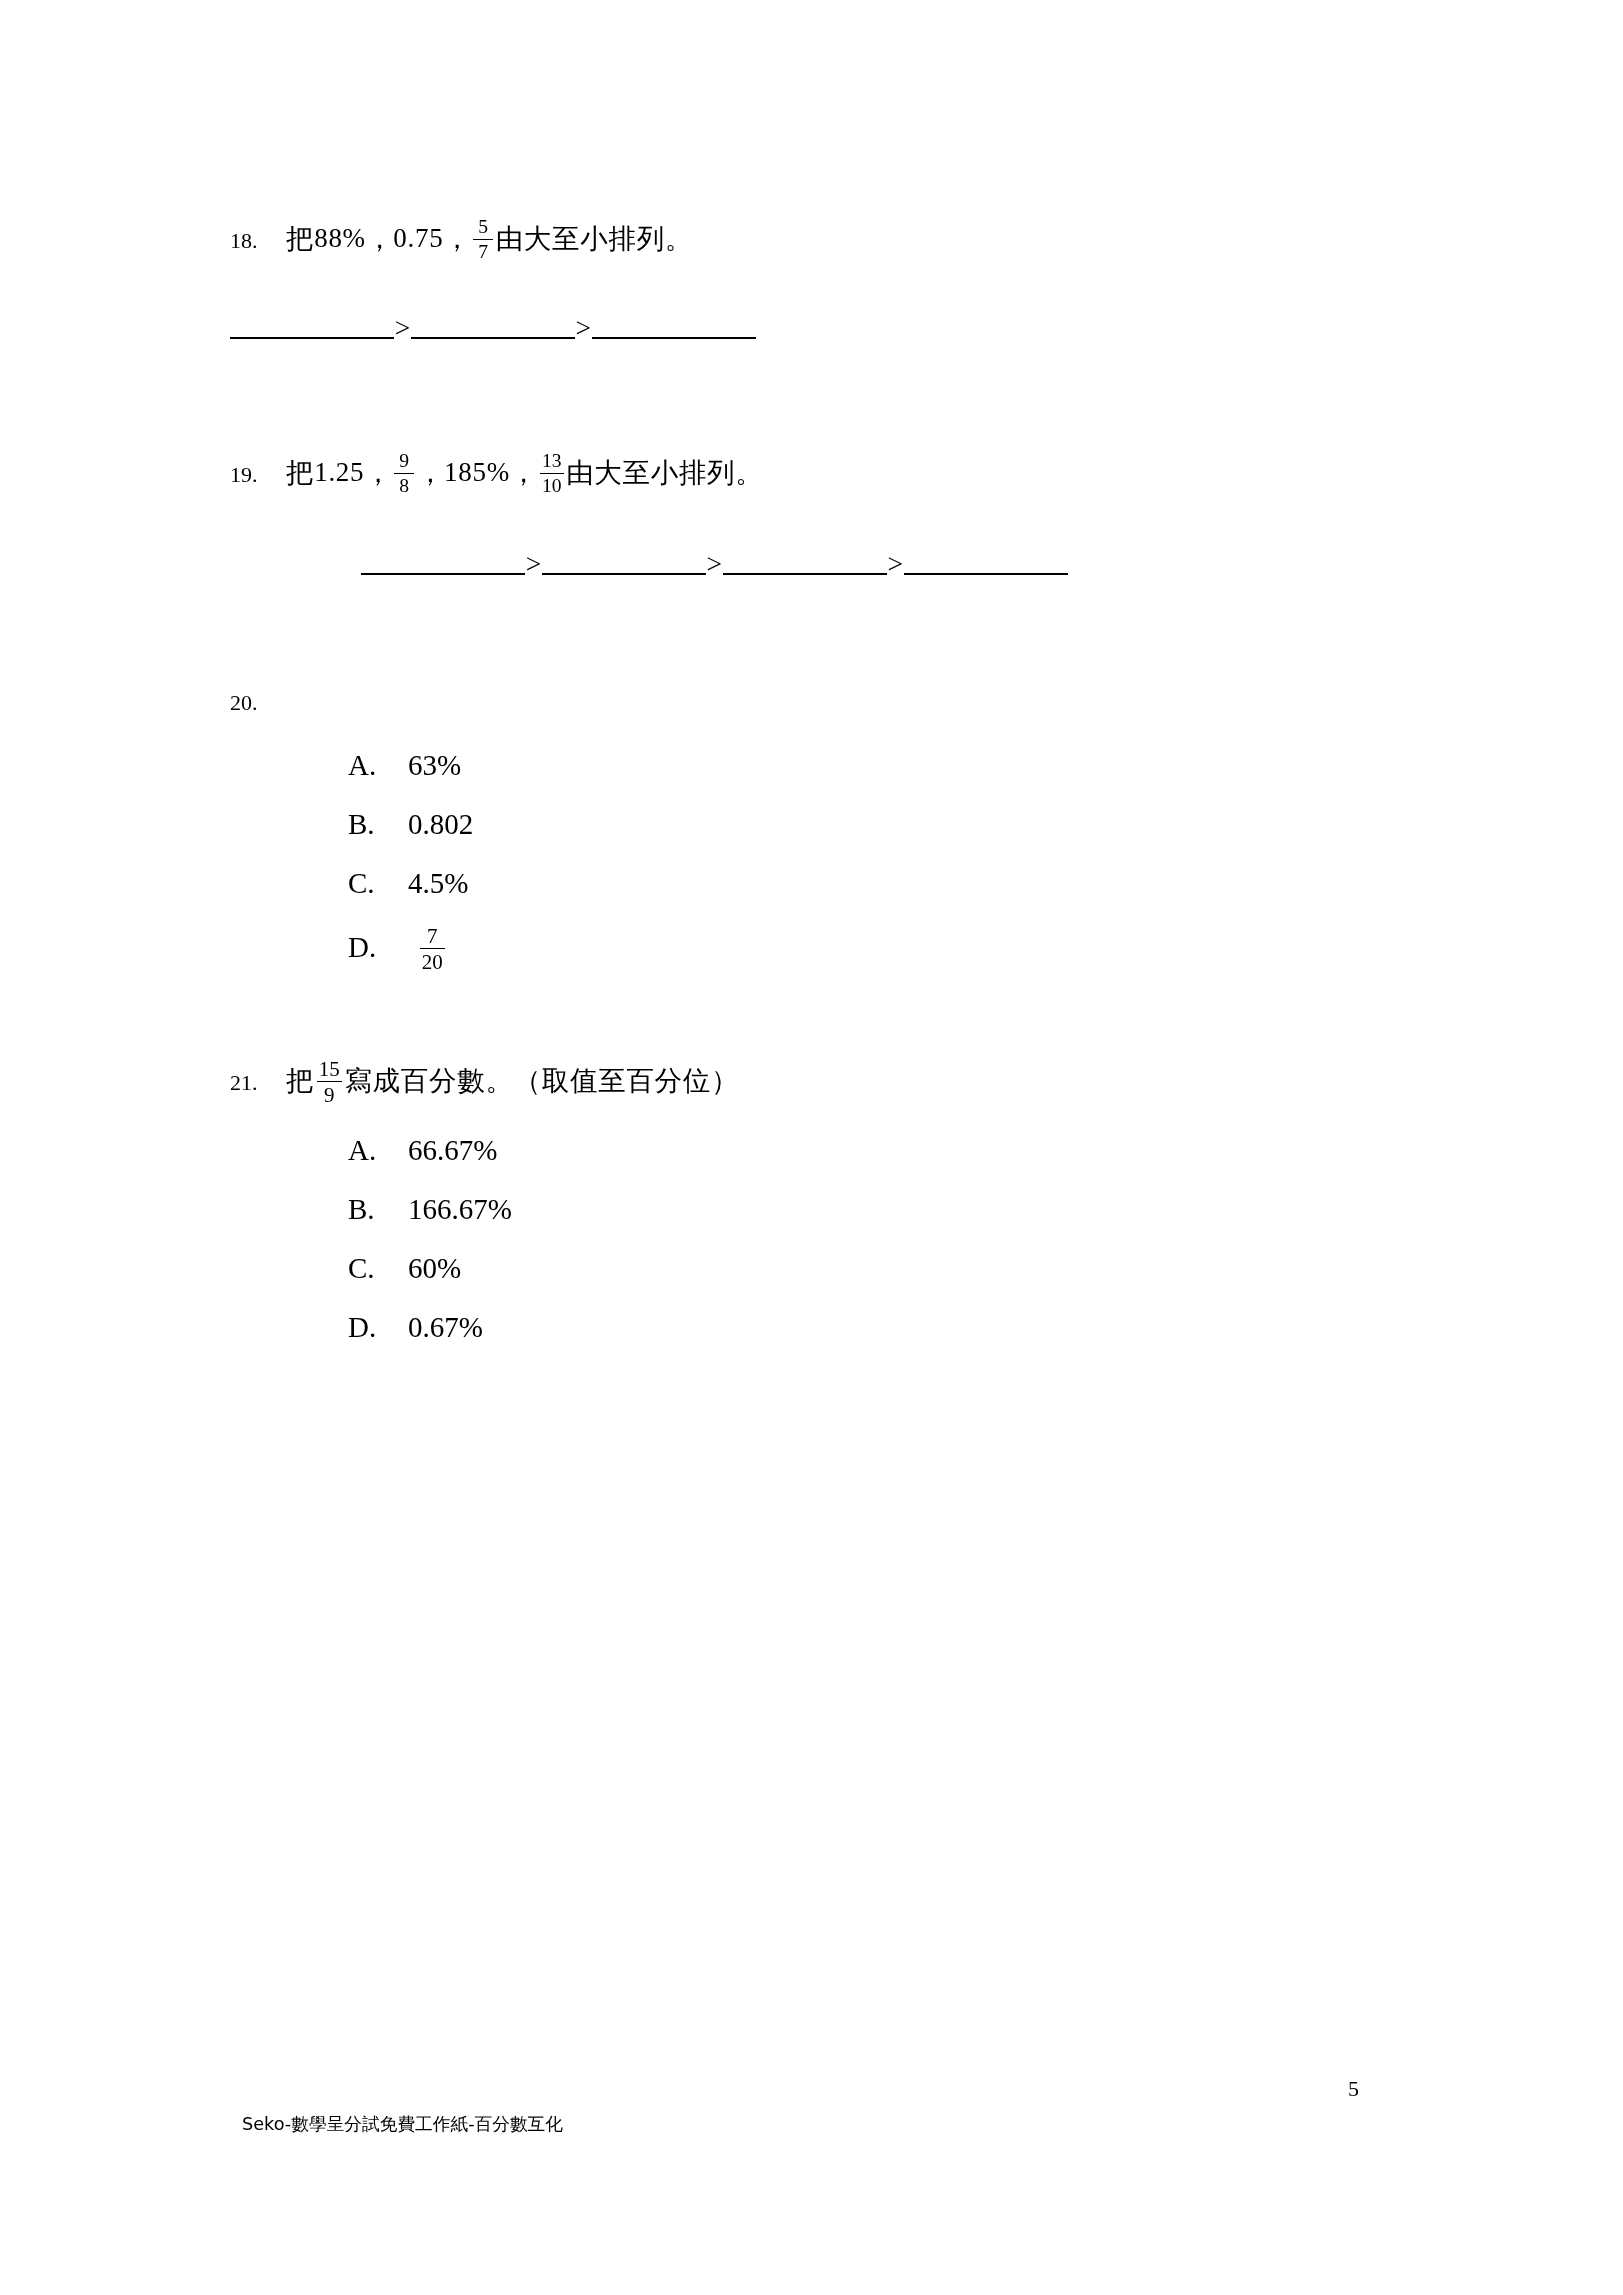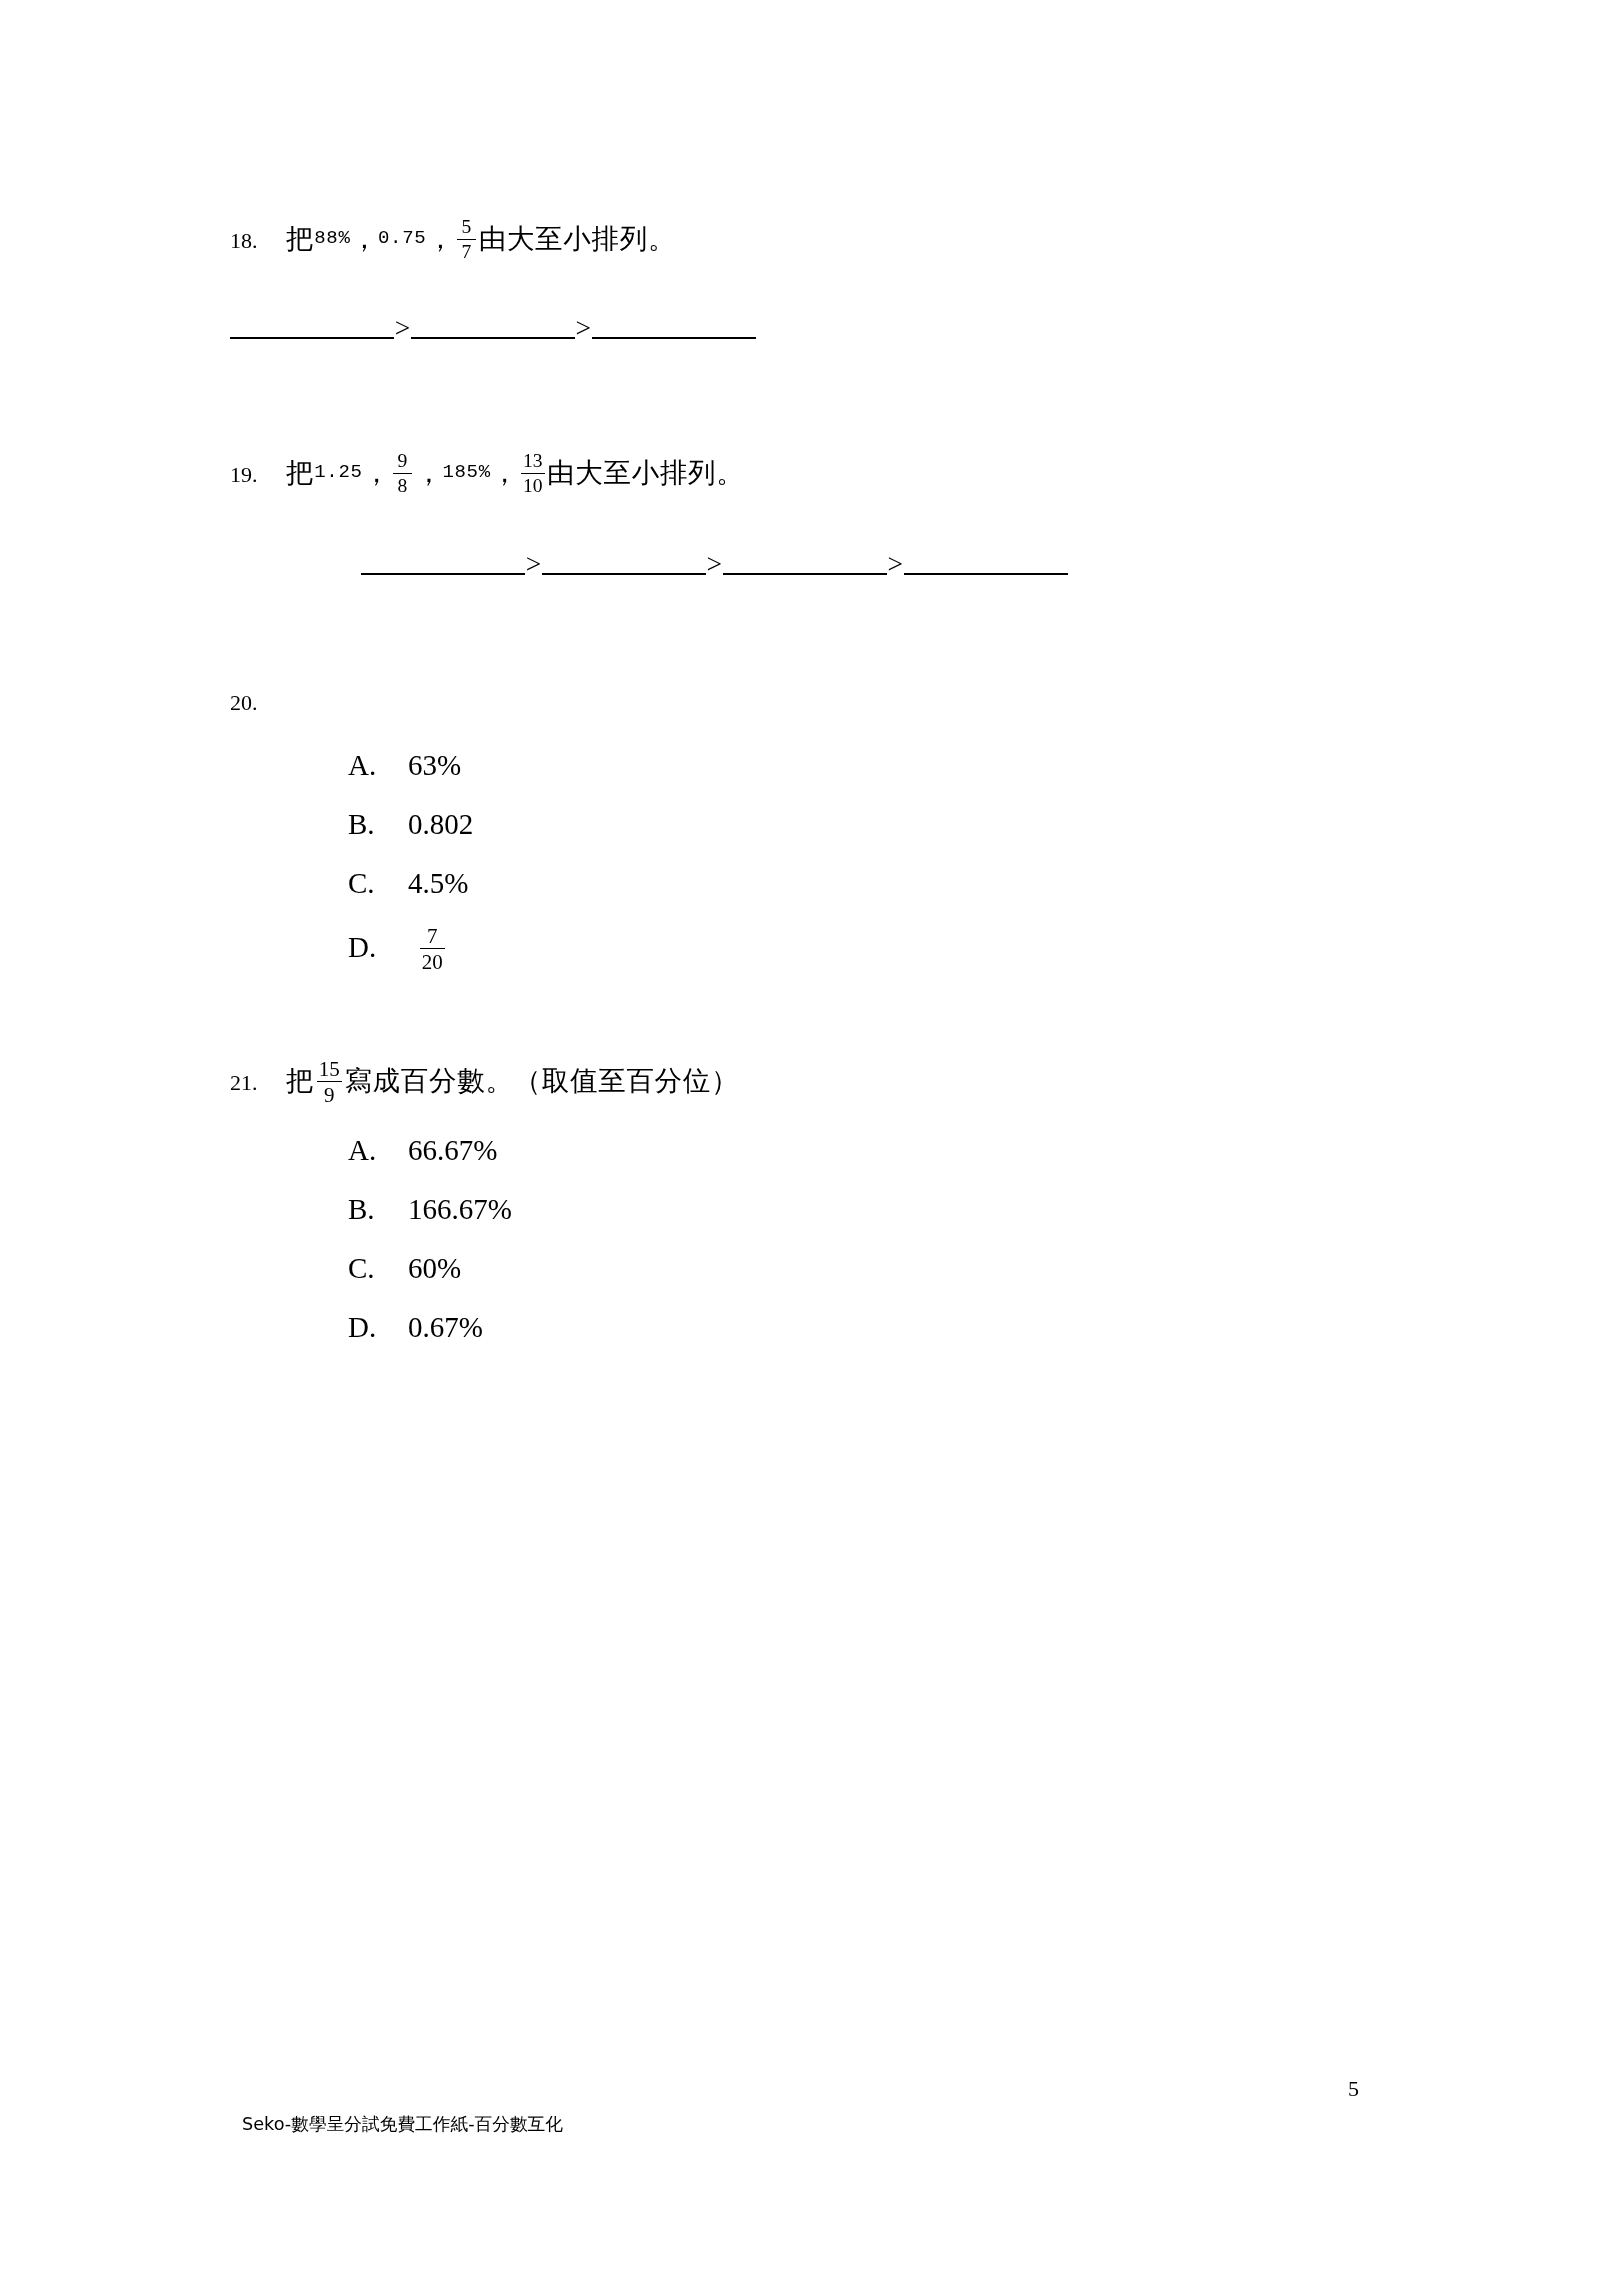--- a/index.html
+++ b/index.html
@@ -49,22 +49,22 @@
     align-items: center;
     flex-wrap: wrap;
     font-size: 29px;
   }
   .cjk {
     font-family: "DejaVu Sans", sans-serif;
     font-size: 27.5px;
     letter-spacing: 0.7px;
   }
   .num {
-    font-family: Liberation Mono, monospace;
-    font-size: 19px;
+    font-family: Liberation Serif, serif;
+    font-size: 27px;
     letter-spacing: 0.7px;
   }
   .sep {
     font-family: "DejaVu Sans", sans-serif;
     font-size: 27.5px;
   }
 
   
   .frac {
     display: inline-flex;

